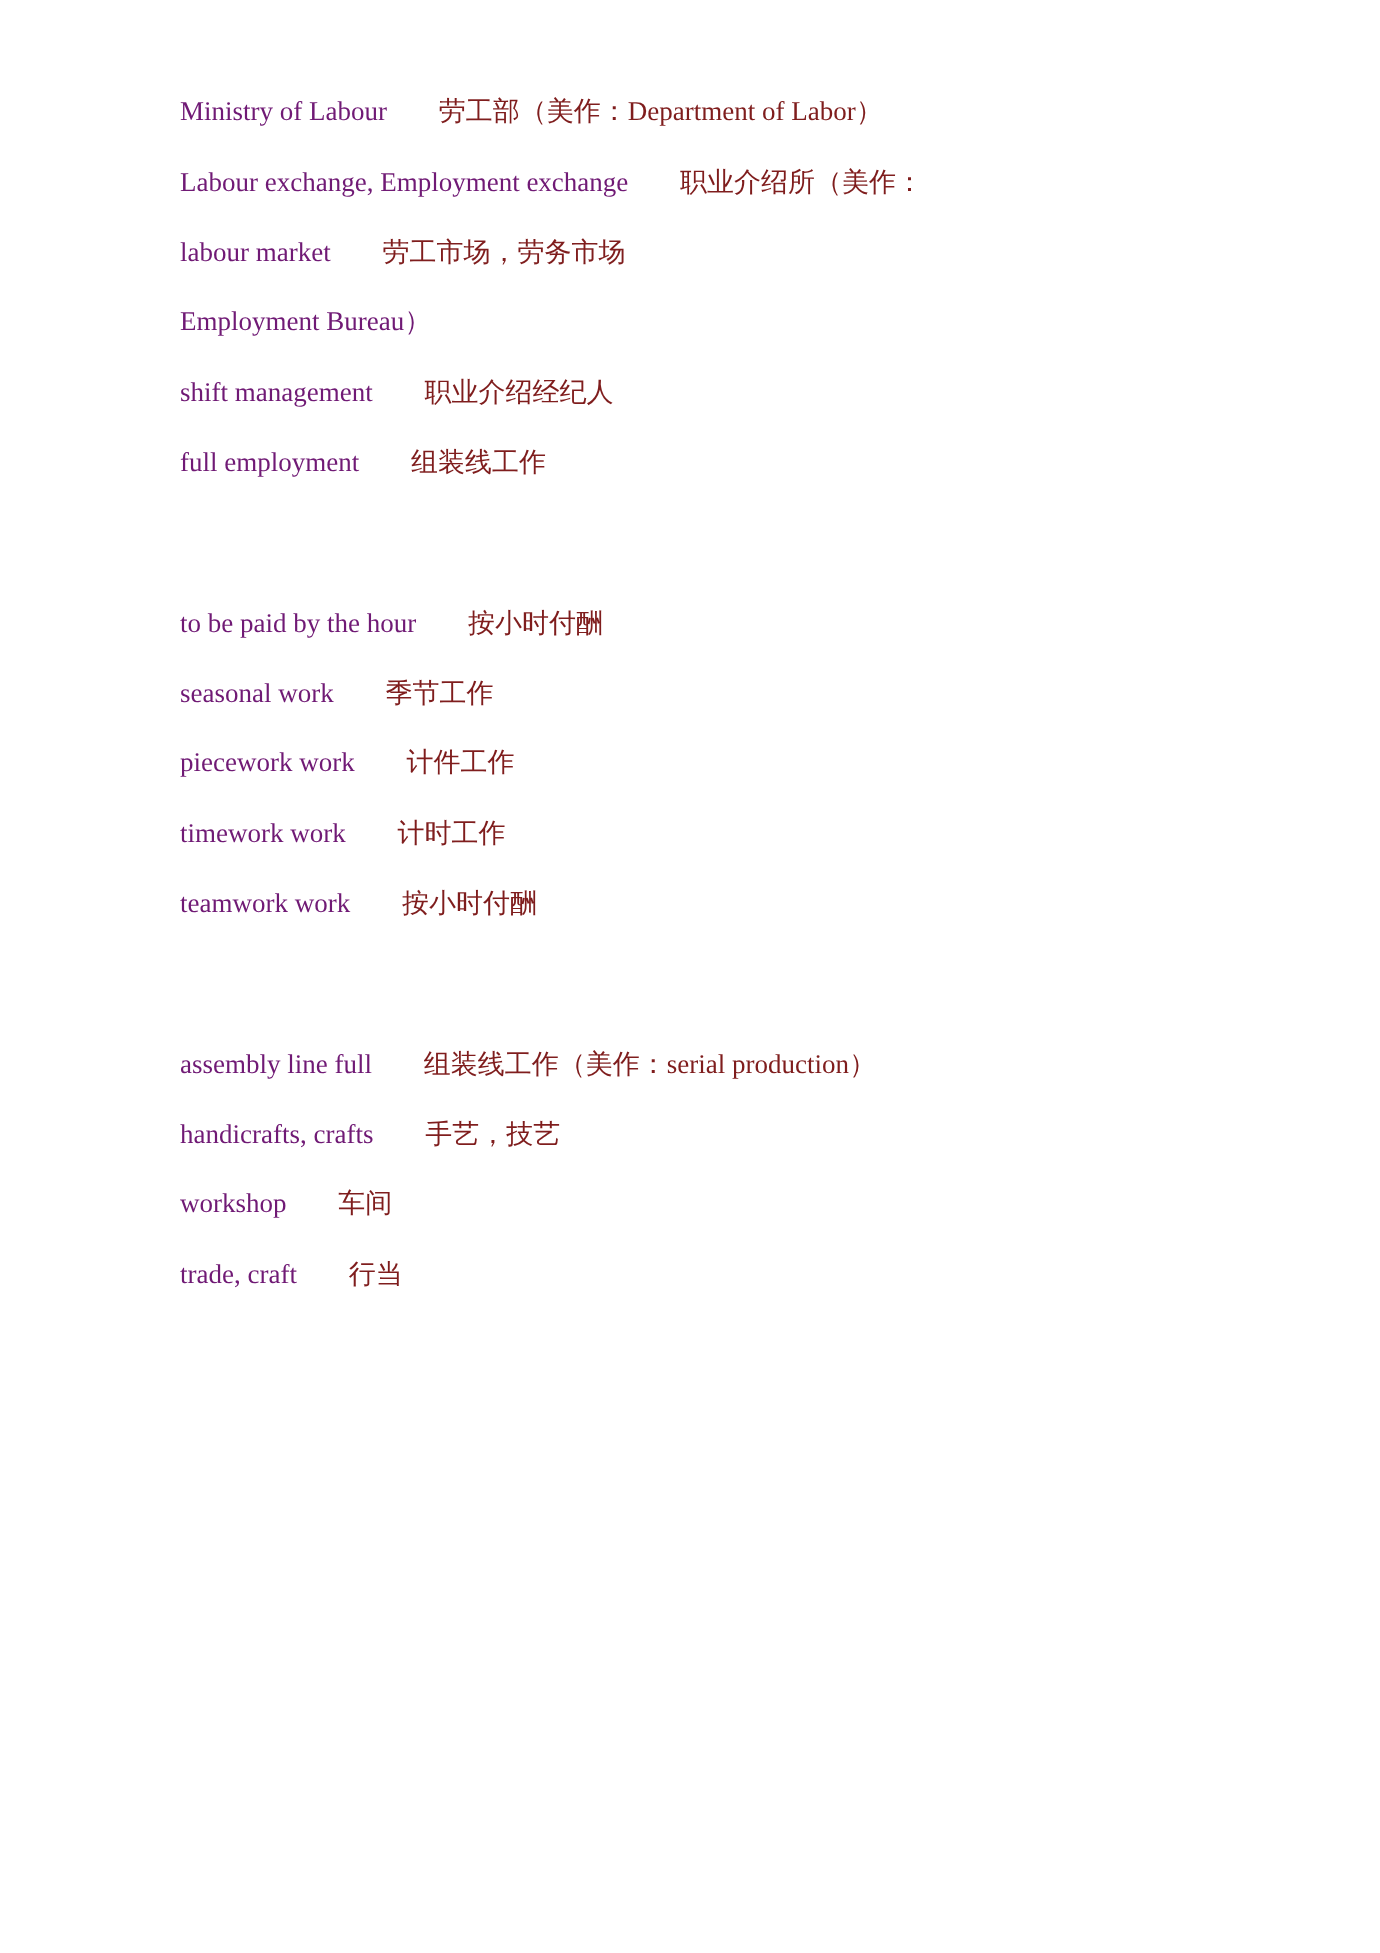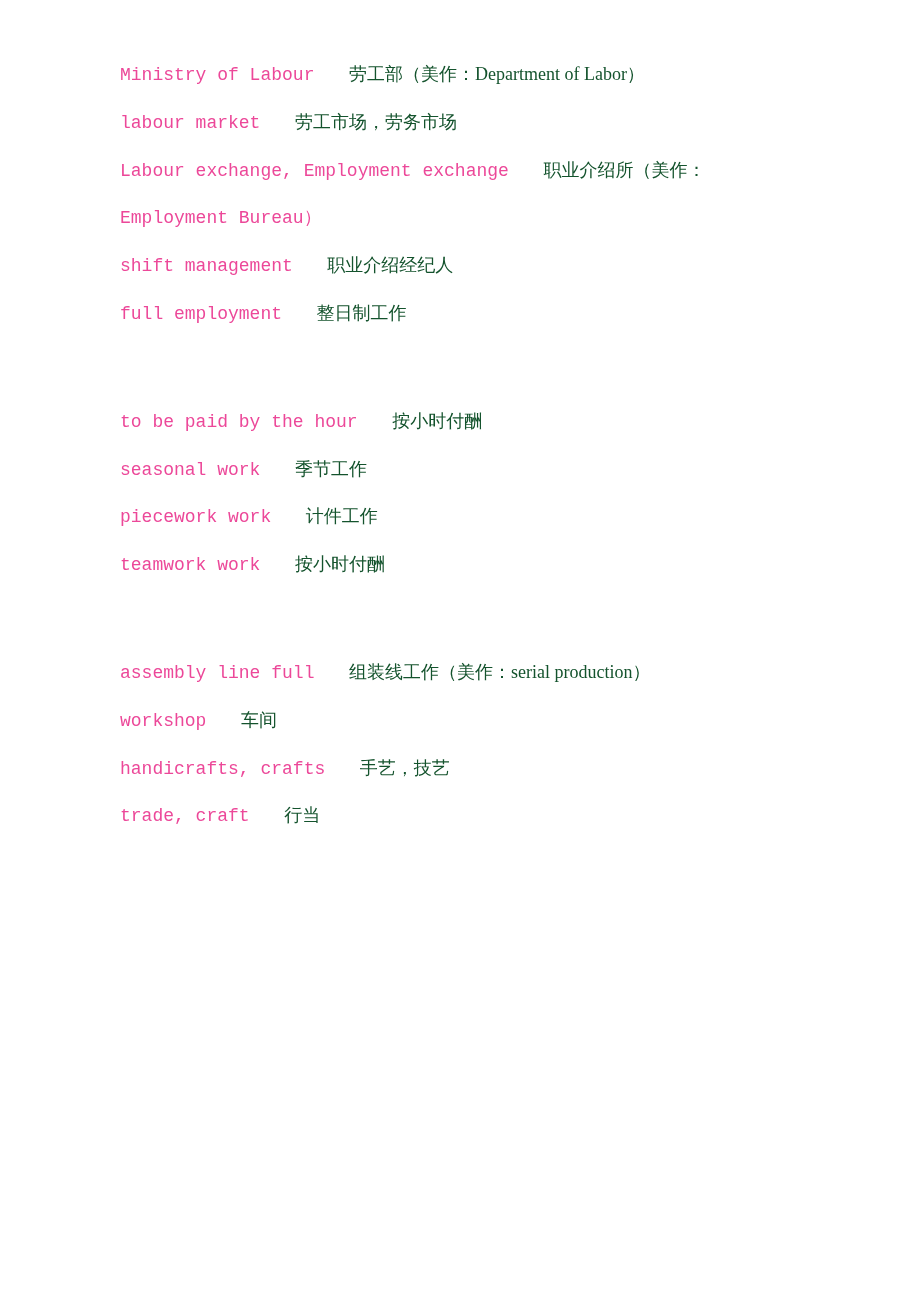--- a/index.html
+++ b/index.html
@@ -17,98 +17,102 @@
       padding: 60px 120px;
     }
     .section {
       margin-bottom: 0;
     }
     .entry {
       margin-bottom: 18px;
       line-height: 1.6;
     }
     .entry .en {
-      font-family: Liberation Mono, monospace;
-      color: #ec4899;
+      font-family: Liberation Serif, serif;
+      color: #701a75;
     }
     .entry .zh {
       font-family: "SimSun", "STSong", serif;
-      color: #14532d;
+      color: #7f1d1d;
       margin-left: 30px;
     }
     .spacer {
       height: 60px;
     }
   </style>
 </head>
 <body>
 
 <div>
 
   <div class="section">
     <div class="entry">
       <span class="en">Ministry of Labour</span>
       <span class="zh">劳工部（美作：Department of Labor）</span>
     </div>
     <div class="entry">
+      <span class="en">Labour exchange, Employment exchange</span>
+      <span class="zh">职业介绍所（美作：</span>
+    </div>
+    <div class="entry">
       <span class="en">labour market</span>
       <span class="zh">劳工市场，劳务市场</span>
-    </div>
-    <div class="entry">
-      <span class="en">Labour exchange, Employment exchange</span>
-      <span class="zh">职业介绍所（美作：</span>
     </div>
     <div class="entry">
       <span class="en">Employment Bureau）</span>
     </div>
     <div class="entry">
       <span class="en">shift management</span>
       <span class="zh">职业介绍经纪人</span>
     </div>
     <div class="entry">
       <span class="en">full employment</span>
-      <span class="zh">整日制工作</span>
+      <span class="zh">组装线工作</span>
     </div>
   </div>
 
   <div class="spacer"></div>
 
   <div class="section">
     <div class="entry">
       <span class="en">to be paid by the hour</span>
       <span class="zh">按小时付酬</span>
     </div>
     <div class="entry">
       <span class="en">seasonal work</span>
       <span class="zh">季节工作</span>
     </div>
     <div class="entry">
       <span class="en">piecework work</span>
       <span class="zh">计件工作</span>
     </div>
     <div class="entry">
+      <span class="en">timework work</span>
+      <span class="zh">计时工作</span>
+    </div>
+    <div class="entry">
       <span class="en">teamwork work</span>
       <span class="zh">按小时付酬</span>
     </div>
   </div>
 
   <div class="spacer"></div>
 
   <div class="section">
     <div class="entry">
       <span class="en">assembly line full</span>
       <span class="zh">组装线工作（美作：serial production）</span>
     </div>
     <div class="entry">
+      <span class="en">handicrafts, crafts</span>
+      <span class="zh">手艺，技艺</span>
+    </div>
+    <div class="entry">
       <span class="en">workshop</span>
       <span class="zh">车间</span>
-    </div>
-    <div class="entry">
-      <span class="en">handicrafts, crafts</span>
-      <span class="zh">手艺，技艺</span>
     </div>
     <div class="entry">
       <span class="en">trade, craft</span>
       <span class="zh">行当</span>
     </div>
   </div>
 
 </div>
 
 </body></html>

